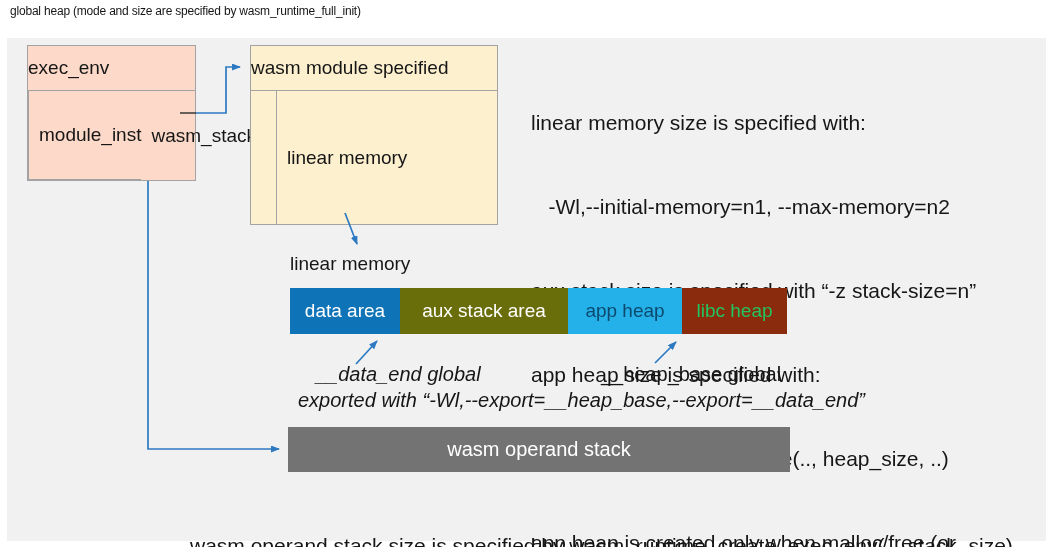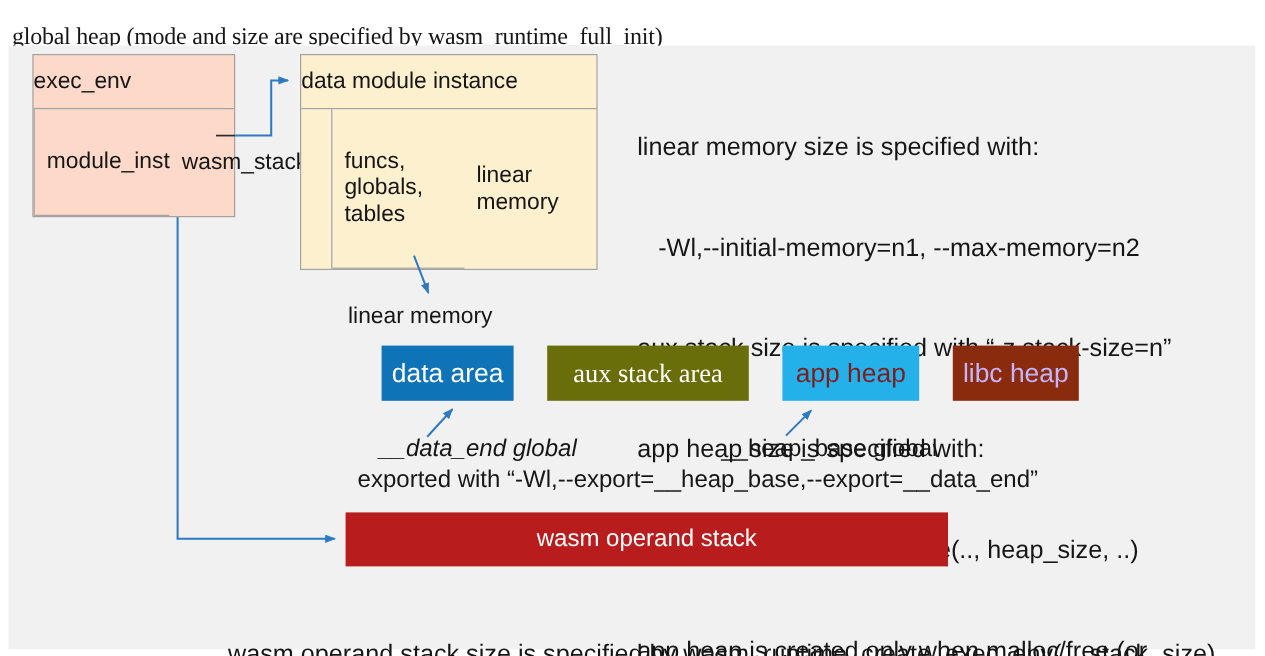--- a/index.html
+++ b/index.html
@@ -1,21 +1,21 @@
 <!DOCTYPE html>
 <html style="--arrow_blue: #2e7ac2; --panel_bg: #f1f1f2; --exec_env_fill: #fcd9c8; --module_fill: #fdf0cf; --opstack_fill: #0b5a9b; --box_border: #a3a3a3; --text: #161616;"><head>
 <meta charset="utf-8">
 <style>
   html,body { margin:0; padding:0; background:#ffffff; }
   .stage {
     position:relative; width:1054px; height:547px; overflow:hidden;
     background:#ffffff; color:var(--text,#161616);
     font-family:"Liberation Sans", sans-serif;
   }
-  .title { position:absolute; left:10px; top:20px; font-size:20px; letter-spacing:-0.2px;font-family:Liberation Serif, serif; }
+  .title { position:absolute; left:10px; top:4px; font-size:12px; letter-spacing:-0.2px; }
   .panel { position:absolute; left:7px; top:38px; width:1039px; height:503px; background:var(--panel_bg,#f1f1f2); }
 
   .box { position:absolute; border:1px solid var(--box_border,#a3a3a3); box-sizing:border-box; }
   .box-header { height:45px; display:flex; align-items:center; padding-left:0; font-size:19px;
                 border-bottom:1px solid var(--box_border,#a3a3a3); box-sizing:border-box; }
   .box-body { position:absolute; top:45px; bottom:0; left:0; right:0; display:flex; }
   .box-spacer { border-right:1px solid var(--box_border,#a3a3a3); }
   .box-rows { flex:1; display:flex; flex-direction:row; }
   .box-row { flex:1; display:flex; align-items:center; padding-left:10px; font-size:19px;
              border-bottom:1px solid var(--box_border,#a3a3a3); }
@@ -24,29 +24,29 @@
   .exec { left:27px; top:45px; width:169px; height:136px; background:var(--exec_env_fill,#fcd9c8); }
   .exec .box-spacer { width:26px; }
   .mod  { left:250px; top:45px; width:248px; height:180px; background:var(--module_fill,#fdf0cf); }
   .mod .box-spacer { width:25px; }
 
   .notes { position:absolute; left:531px; top:53px; font-size:21px; line-height:28px; white-space:pre; }
 
   .lm-label { position:absolute; left:290px; top:253px; font-size:19px; }
 
   .membar { position:absolute; left:290px; top:288px; height:46px; display:flex; }
-  .seg { display:flex; align-items:center; justify-content:center; font-size:22px; white-space:nowrap;margin-left:28px; }
+  .seg { display:flex; align-items:center; justify-content:center; font-size:19px; white-space:nowrap; }
   .seg-enlarged { position:absolute; left:791px; top:287px; width:202px; height:48px;
                   border:3px dashed #000; box-sizing:border-box; display:flex; align-items:center;
                   justify-content:center; font-size:19px; white-space:nowrap; }
 
   .ann { position:absolute; font-size:20px; white-space:nowrap; }
   .ann-dataend  { left:316px; top:363px;font-style:italic; }
   .ann-heapbase { left:601px; top:363px;text-align:center; }
-  .ann-export   { left:298px; top:389px; }
+  .ann-export   { left:298px; top:389px;font-style:italic; }
 
   .opstack { position:absolute; left:288px; top:427px; width:502px; height:45px;
              background:var(--opstack_fill,#0b5a9b); color:#ffffff; display:flex;
              align-items:center; justify-content:center; font-size:20px; }
 
   .footer { position:absolute; left:190px; top:478px; font-size:21px; line-height:27px; white-space:pre; }
 
   svg.arrows { position:absolute; left:0; top:0; width:1054px; height:547px; pointer-events:none; }
   .arrow-line { fill:none; stroke:var(--arrow_blue,#2e7ac2); stroke-width:1.7; }
   .stub-line  { stroke:#2b2b2b; stroke-width:1.4; }
@@ -66,54 +66,53 @@
     <div class="box-body">
       <div class="box-spacer"></div>
       <div class="box-rows">
         <div class="box-row">module_inst</div>
         <div class="box-row">wasm_stack</div>
       </div>
     </div>
   </div>
 
   <div class="box mod">
-    <div class="box-header">data module instance</div>
+    <div class="box-header">wasm module specified</div>
     <div class="box-body">
       <div class="box-spacer"></div>
       <div class="box-rows">
-        <div class="box-row">funcs, globals, tables</div>
         <div class="box-row">linear memory</div>
       </div>
     </div>
   </div>
 
   <div class="notes">
     <div>linear memory size is specified with:</div>
     <div>   -Wl,--initial-memory=n1, --max-memory=n2</div>
     <div>aux stack size is specified with “-z stack-size=n”</div>
     <div>app heap size is specified with:</div>
     <div>   wasm_runtime_instantiate(.., heap_size, ..)</div>
     <div>app heap is created only when malloc/free (or</div>
     
   </div>
 
   <div class="lm-label">linear memory</div>
 
   <div class="membar">
     <div class="seg" style="width: 110px; background-color: rgb(15, 115, 184); color: rgb(255, 255, 255);">data area</div>
-    <div class="seg" style="width: 168px; background-color: rgb(106, 110, 10); color: rgb(255, 255, 255); font-family: Liberation Serif, serif;">aux stack area</div>
-    <div class="seg" style="width: 114px; background-color: rgb(36, 177, 234); color: #7f1d1d;">app heap</div>
-    <div class="seg" style="width: 105px; background-color: rgb(138, 43, 14); color: #c4b5fd;">libc heap</div>
+    <div class="seg" style="width: 168px; background-color: rgb(106, 110, 10); color: rgb(255, 255, 255);">aux stack area</div>
+    <div class="seg" style="width: 114px; background-color: rgb(36, 177, 234); color: #0c4a6e;">app heap</div>
+    <div class="seg" style="width: 105px; background-color: rgb(138, 43, 14); color: #22c55e;">libc heap</div>
   </div>
 
   <div class="ann ann-dataend">__data_end global</div>
   <div class="ann ann-heapbase">__heap_base global</div>
   <div class="ann ann-export">exported with “-Wl,--export=__heap_base,--export=__data_end”</div>
 
-  <div class="opstack" style="background-color: #b91c1c;">wasm operand stack</div>
+  <div class="opstack" style="background-color: #737373;">wasm operand stack</div>
 
   <div class="footer">
     <div>wasm operand stack size is specified by wasm_runtime_create_exec_env(.., stack_size)</div>
     
   </div>
 
   <svg class="arrows" viewBox="0 0 1054 547">
     <defs>
       <marker id="ah" markerWidth="9" markerHeight="7" refX="8" refY="3.5" orient="auto" markerUnits="userSpaceOnUse">
         <path class="ah-path" d="M0,0 L9,3.5 L0,7 Z"></path>

